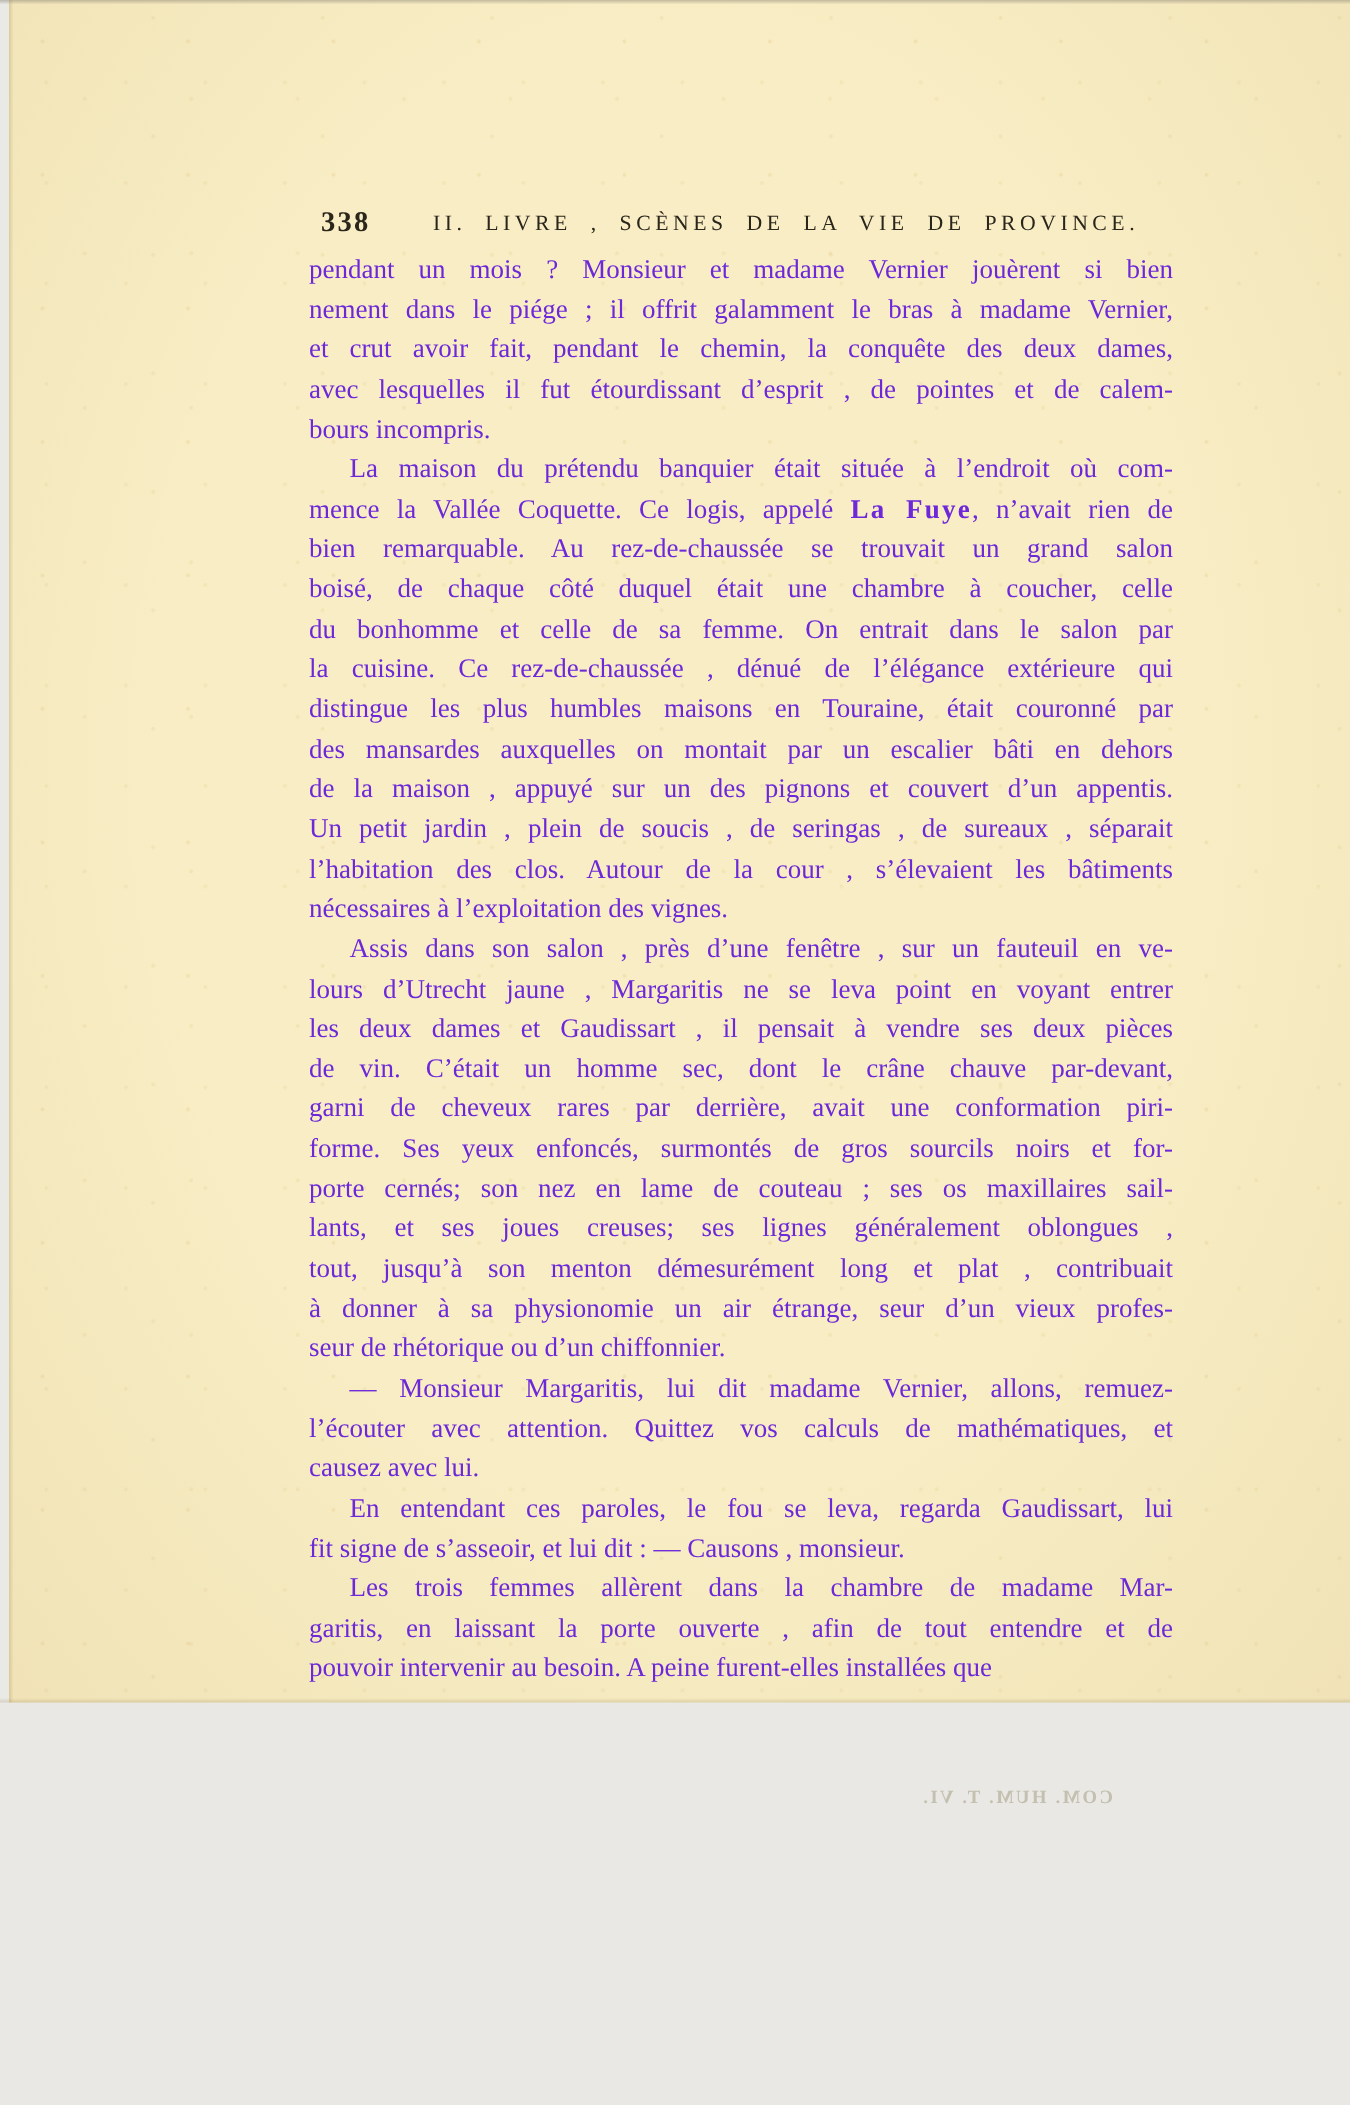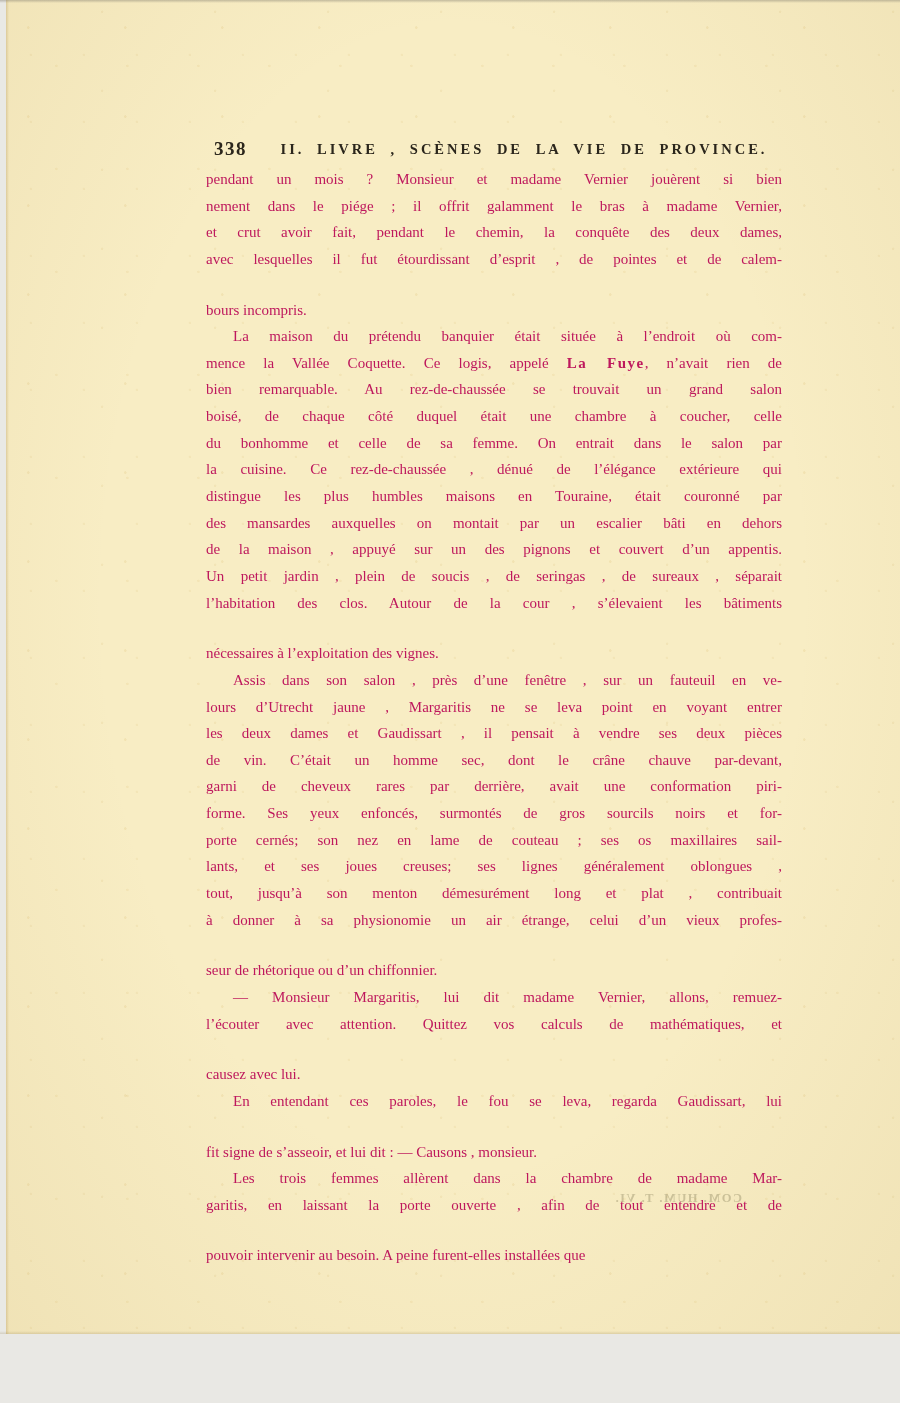--- a/index.html
+++ b/index.html
@@ -4,21 +4,21 @@
 <style>
   html, body { margin: 0; padding: 0; }
   body {
     width: 900px; height: 1403px;
     background: #e9e8e4;
     font-family: "Liberation Serif", "DejaVu Serif", serif;
     overflow: hidden;
   }
   .scan {
     position: relative;
-    width: 900px; height: 1334px;
+    width: 900px; height: 1135px;
     background: #e9e8e4;
   }
   .paper {
     position: absolute;
     left: 6px; top: 0; right: 0; bottom: 0;
     background-color: #f8edc4;
     background-image:
       radial-gradient(circle at 23% 31%, rgba(205,160,70,0.14) 0 1px, rgba(0,0,0,0) 1.6px),
       radial-gradient(circle at 71% 64%, rgba(205,160,70,0.11) 0 1px, rgba(0,0,0,0) 1.6px),
       radial-gradient(circle at 47% 82%, rgba(190,150,60,0.09) 0 1px, rgba(0,0,0,0) 1.6px),
@@ -57,44 +57,44 @@
     position: absolute; left: 8px; top: 0;
     font-size: 19px;
     font-weight: bold;
     letter-spacing: 1.5px;
     color: #2b261c;
   }
   .running-title {
     position: absolute; left: 60px; right: 0; top: 3px;
     text-align: center;
     font-size: 14.5px;
-    font-weight: bold;
+    font-weight: normal;
     letter-spacing: 3px;
     word-spacing: 6px;
     white-space: nowrap;
     color: #2b261c;
   }
   .body-text {
     position: absolute;
     left: 0; top: 28px;
     width: 576px;
   }
   .para { margin: 0; }
   .line {
     height: 26.65px;
     line-height: 26.65px;
-    font-size: 15px;
+    font-size: 18px;
     text-align: justify;
     text-align-last: justify;
     overflow: hidden;
     white-space: normal;
-    color: #be185d;
+    color: #6d28d9;
   }
   .line.indent { padding-left: 27px; }
-  .line.last { text-align-last: left; margin-top: 24px; }
+  .line.last { text-align-last: left; }
   .emph { font-weight: bold; letter-spacing: 1.5px; }
 
   .ghost-footer {
     position: absolute;
     left: 608px; top: 1191px;
     width: 140px; height: 18px;
     font-size: 12.5px;
     font-weight: bold;
     letter-spacing: 1.5px;
     color: rgba(135,125,90,0.38);
@@ -144,21 +144,21 @@
         <div class="para">
           <div class="line indent">Assis dans son salon , près d’une fenêtre , sur un fauteuil en ve-</div>
           <div class="line">lours d’Utrecht jaune , Margaritis ne se leva point en voyant entrer</div>
           <div class="line">les deux dames et Gaudissart , il pensait à vendre ses deux pièces</div>
           <div class="line">de vin. C’était un homme sec, dont le crâne chauve par-devant,</div>
           <div class="line">garni de cheveux rares par derrière, avait une conformation piri-</div>
           <div class="line">forme. Ses yeux enfoncés, surmontés de gros sourcils noirs et for-</div>
           <div class="line">porte cernés; son nez en lame de couteau ; ses os maxillaires sail-</div>
           <div class="line">lants, et ses joues creuses; ses lignes généralement oblongues ,</div>
           <div class="line">tout, jusqu’à son menton démesurément long et plat , contribuait</div>
-          <div class="line">à donner à sa physionomie un air étrange, celui d’un vieux profes-</div>
+          <div class="line">à donner à sa physionomie un air étrange, seur d’un vieux profes-</div>
           <div class="line last">seur de rhétorique ou d’un chiffonnier.</div>
         </div>
         <div class="para">
           <div class="line indent">— Monsieur Margaritis, lui dit madame Vernier, allons, remuez-</div>
           <div class="line">l’écouter avec attention. Quittez vos calculs de mathématiques, et</div>
           <div class="line last">causez avec lui.</div>
         </div>
         <div class="para">
           <div class="line indent">En entendant ces paroles, le fou se leva, regarda Gaudissart, lui</div>
           <div class="line last">fit signe de s’asseoir, et lui dit : — Causons , monsieur.</div>

